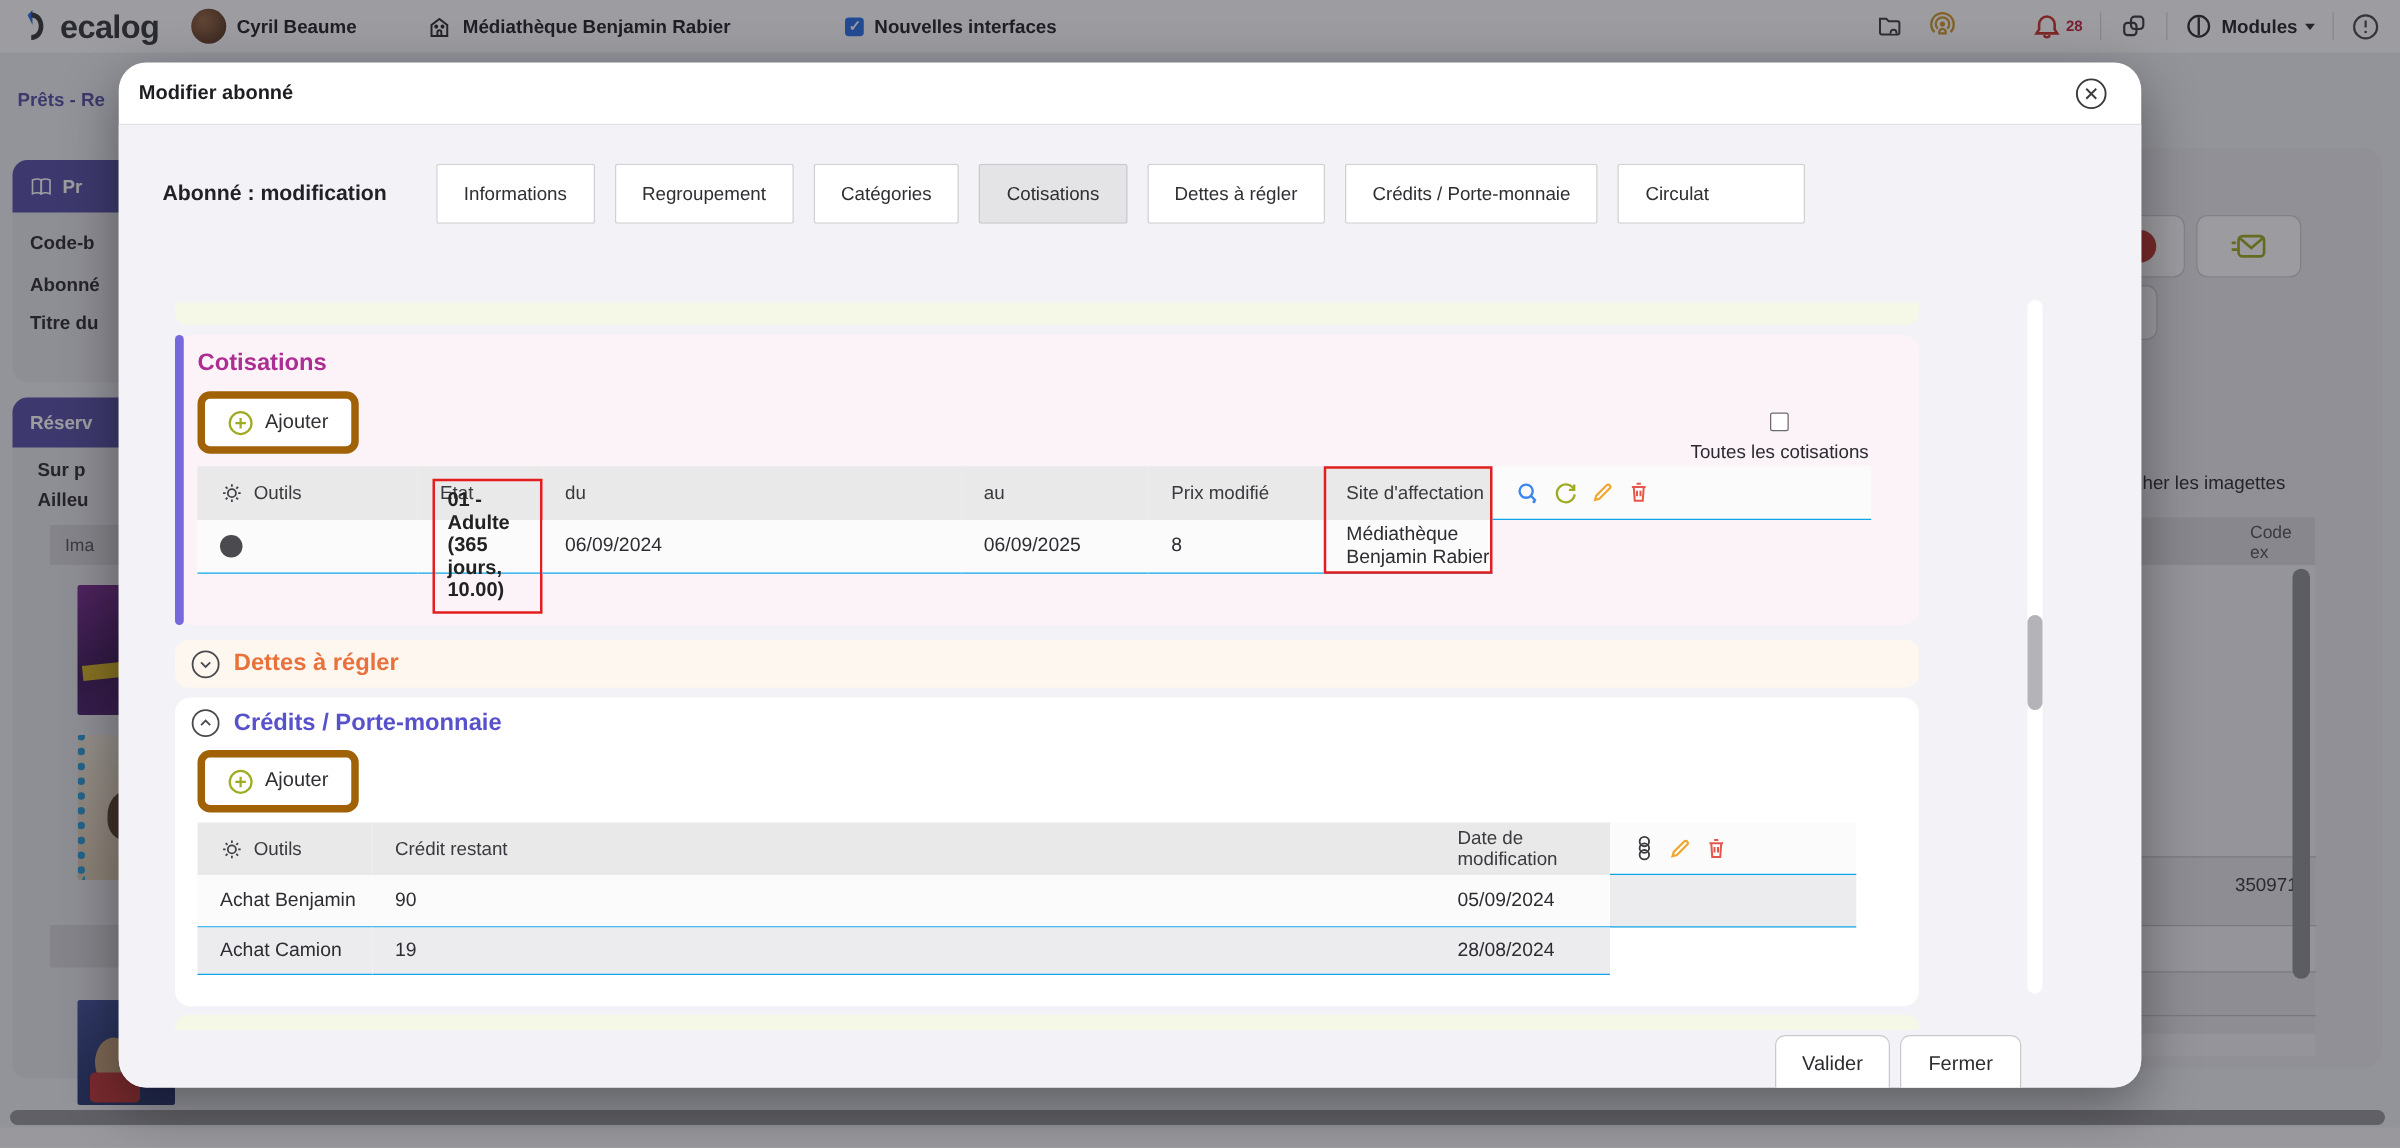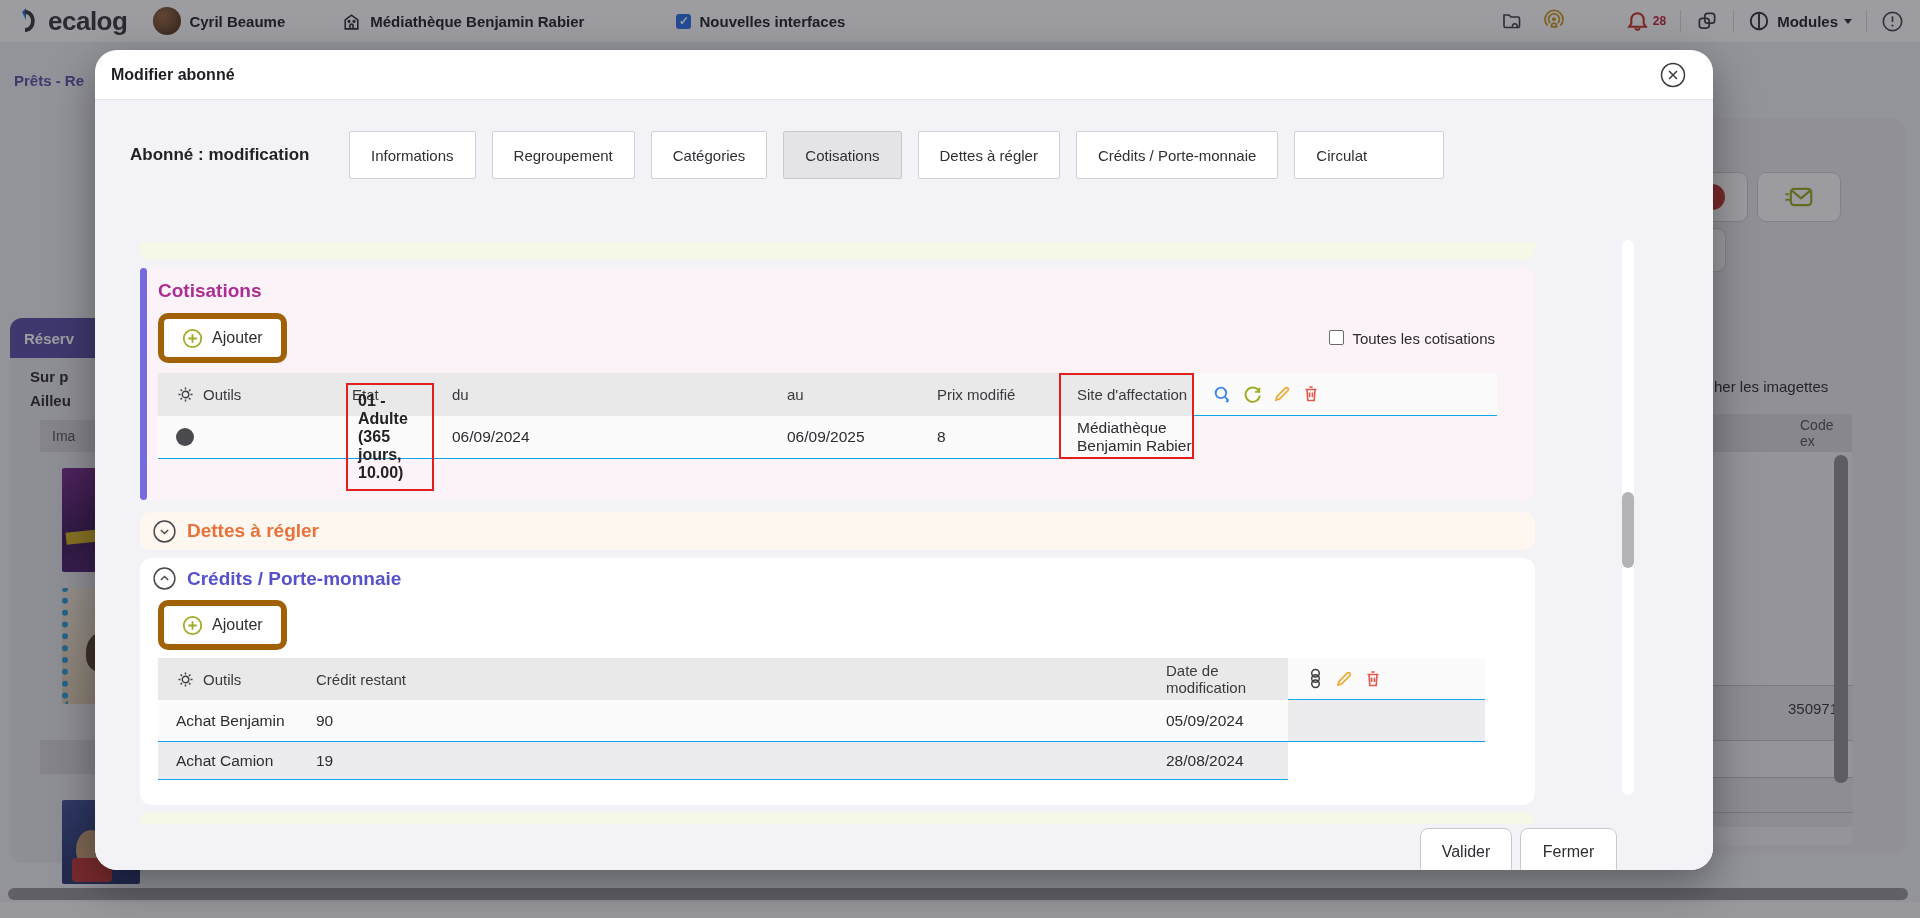--- a/index.html
+++ b/index.html
@@ -55,21 +55,21 @@
   .tabbtn.active{background:#e4e4e6;border-color:#c9c9cd;}
   .tabbtn.clipped{min-width:150px;text-align:left;}
   .strip{position:absolute;left:45px;width:1395px;background:#f6f8e7;}
   .card{position:absolute;left:45px;width:1395px;border-radius:12px;box-sizing:border-box;}
   .card.pink{background:var(--pink_bg);}
   .accent-bar{position:absolute;left:0;top:0;bottom:0;width:7px;border-radius:7px;background:var(--accent_indigo);}
   .sec-title{position:absolute;font-size:19px;font-weight:bold;}
   .addbtn{position:absolute;left:18px;height:50px;padding:0 18px;background:#fff;border:6px solid #a16207;
     border-radius:10px;display:flex;align-items:center;gap:9px;font-size:16px;color:#2f2f33;
     font-family:inherit;cursor:pointer;}
-  .filterchk{position:absolute;right:40px;display:flex;align-items:flex-start;gap:8px;font-size:15px;color:#2b2b2f;}
+  .filterchk{position:absolute;right:40px;display:flex;align-items:center;gap:8px;font-size:15px;color:#2b2b2f;flex-direction:column;}
   .tbl{position:absolute;left:18px;display:grid;}
   .tbl .h{background:#e9e9ea;display:flex;align-items:center;font-size:15px;color:#3a3a3e;
     padding-left:18px;box-sizing:border-box;gap:8px;}
   .tbl .c{background:#fbfbfc;display:flex;align-items:center;font-size:15.5px;color:#2d2d31;
     padding-left:18px;box-sizing:border-box;border-bottom:1px solid #0ea5e9;}
   .tbl .c.alt{background:#ececef;}
   .tools{gap:9px;padding-left:12px;}
   .dot{width:18px;height:18px;border-radius:50%;background:#4b4b4f;}
   .redbox{position:absolute;border:2px solid var(--annotation_red);box-sizing:border-box;z-index:3;pointer-events:none;}
   .cot-red{display:inline-block;border:2px solid var(--annotation_red);padding:7px 10px;font-weight:bold;font-size:16px;color:#222;}
@@ -155,20 +155,32 @@
           <circle cx="10" cy="10" r="8"></circle>
             <path d="M10 5.5v5"></path>
             <circle cx="10" cy="13.6" r="0.9" fill="#4a4a4e" stroke="none"></circle>
         </svg>
       </button>
     </div>
   </div>
 
   <div class="breadcrumb">Prêts - Re</div>
 
+  <div class="panel" style="left:10px;top:128px;width:130px;height:178px;">
+    <div class="panel-head">
+      <svg width="18" height="18" viewBox="0 0 18 16" fill="none" stroke="#fff" stroke-width="1.3">
+        <path d="M2 3c2.5-1 5-1 7 0v11c-2-1-4.5-1-7 0z"></path>
+          <path d="M16 3c-2.5-1-5-1-7 0v11c2-1 4.5-1 7 0z"></path>
+      </svg>
+      <span>Pr</span>
+    </div>
+    <div class="bg-text" style="left:14px;top:58px;font-size:15px;">Code-b</div>
+    <div class="bg-text" style="left:14px;top:92px;font-size:15px;">Abonné</div>
+    <div class="bg-text" style="left:14px;top:122px;font-size:15px;">Titre du</div>
+  </div>
 
   <div class="panel" style="left:10px;top:318px;width:130px;height:545px;">
     <div class="panel-head" style="height:40px;">
       <span>Réserv</span>
     </div>
     <div class="bg-text" style="left:20px;top:50px;font-size:15px;">Sur p</div>
     <div class="bg-text" style="left:20px;top:74px;font-size:15px;">Ailleu</div>
   </div>
   <div class="gray-band" style="left:40px;top:420px;width:100px;height:32px;">
     <span>Ima</span>

